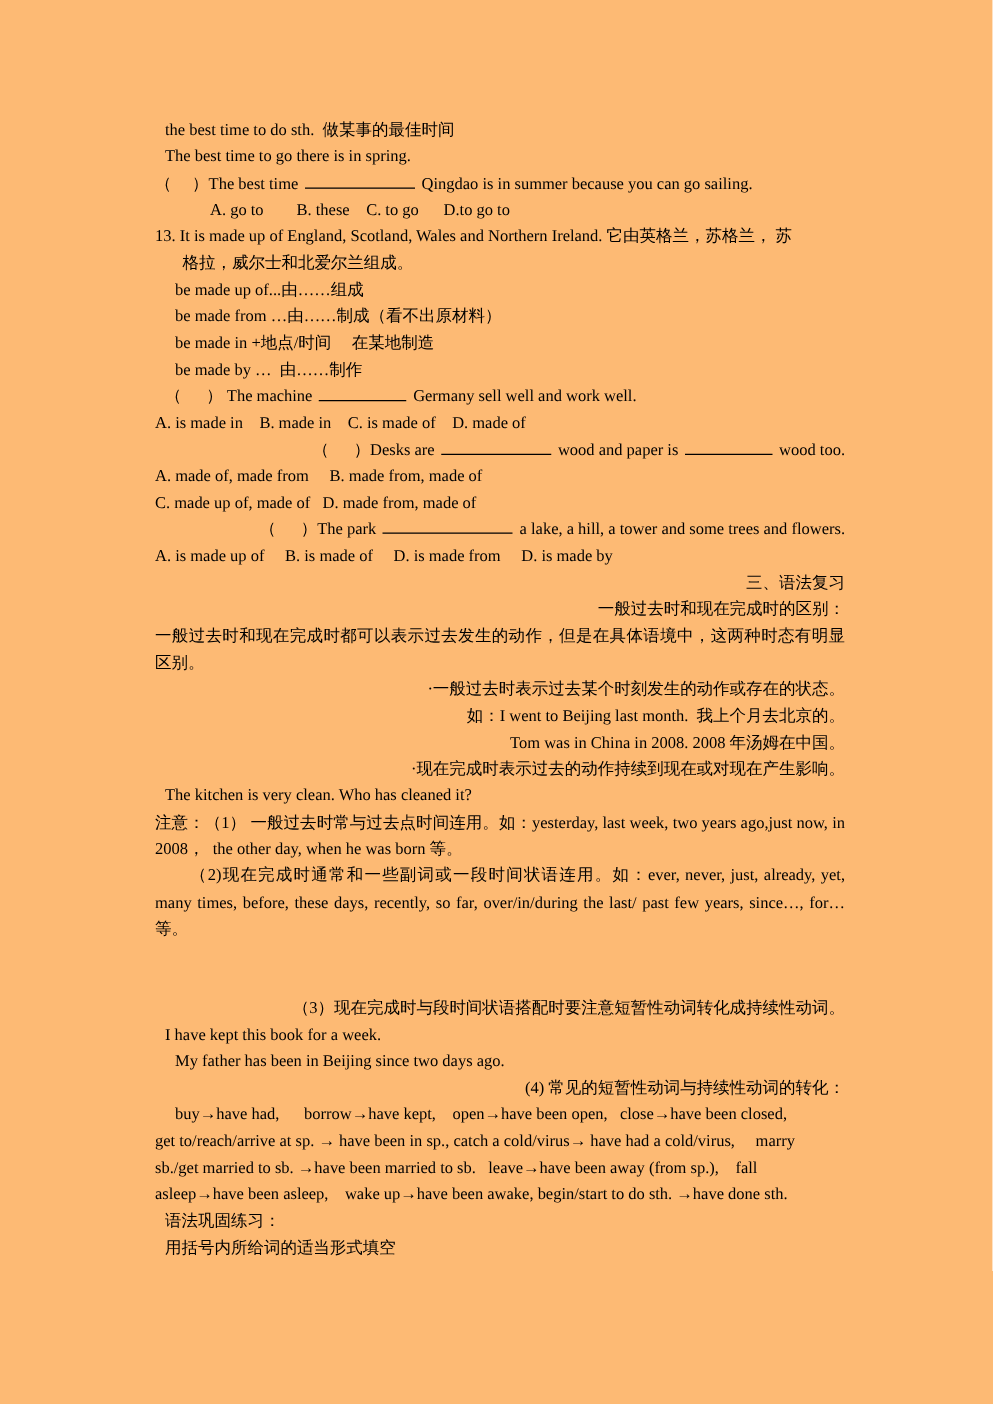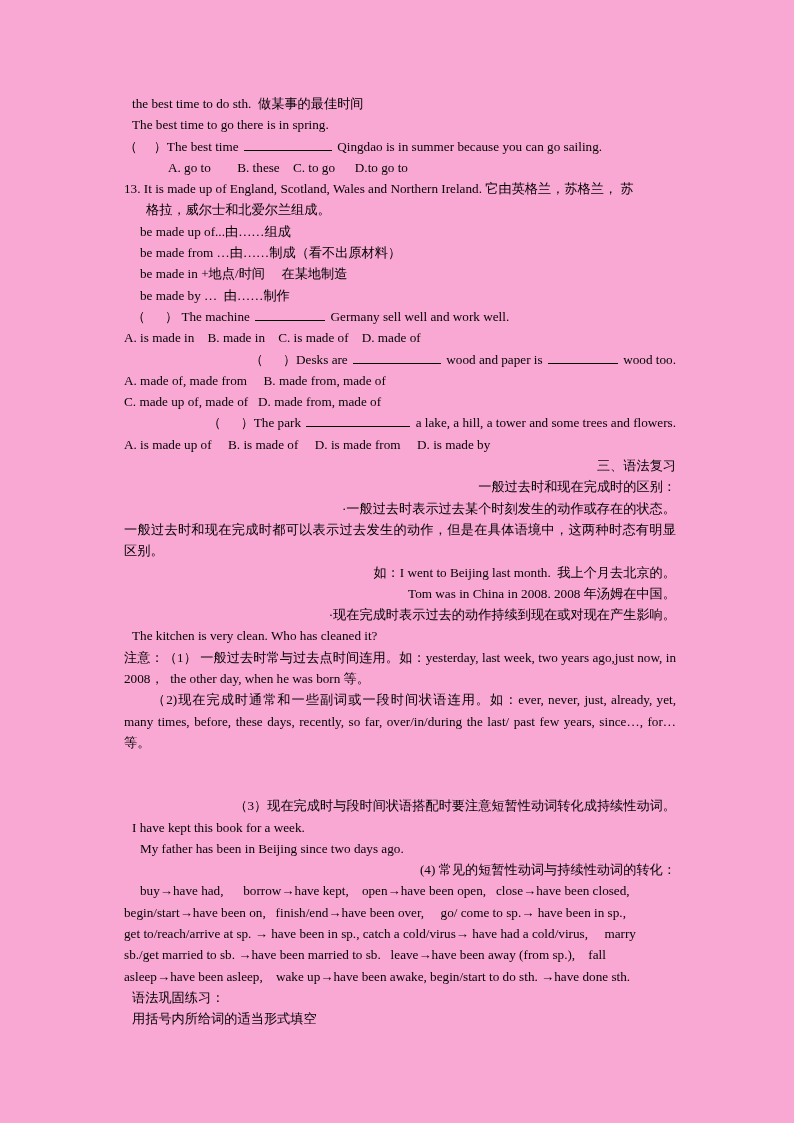--- a/index.html
+++ b/index.html
@@ -16,21 +16,21 @@
     font-family: "Liberation Serif", "DejaVu Serif", serif;
     color: #000000;
     -webkit-font-smoothing: none;
   }
   .page {
     position: absolute;
     left: 0;
     top: 0;
     width: 794px;
     height: 1123px;
-    background: #f9a8d4;
+    background: #fdba74;
   }
   .content {
     position: absolute;
     left: 124px;
     top: 93px;
     width: 552px;
   }
   .ln {
     font-size: 13.2px;
     line-height: 21.3px;
@@ -93,36 +93,35 @@
 
     <div class="ln i0"><span>（      ）</span><span>Desks are </span><span class="blank b-lg"></span><span> wood and paper is </span><span class="blank b-md"></span><span> wood too.</span></div>
     <div class="ln opt2">A. made of, made from     B. made from, made of</div>
     <div class="ln opt2">C. made up of, made of   D. made from, made of</div>
 
     <div class="ln i0"><span>（      ）</span><span>The park </span><span class="blank b-xl"></span><span> a lake, a hill, a tower and some trees and flowers.</span></div>
     <div class="ln opt2">A. is made up of     B. is made of     D. is made from     D. is made by</div>
 
     <div class="ln i0">三、语法复习</div>
     <div class="ln i0">一般过去时和现在完成时的区别：</div>
+    <div class="ln i0 just">一般过去时和现在完成时都可以表示过去发生的动作，但是在具体语境中，这两种时态有明显区别。</div>
     <div class="ln i0">·一般过去时表示过去某个时刻发生的动作或存在的状态。</div>
-    <div class="ln i0 just">一般过去时和现在完成时都可以表示过去发生的动作，但是在具体语境中，这两种时态有明显区别。</div>
     <div class="ln i0">如：I went to Beijing last month.  我上个月去北京的。</div>
     <div class="ln i0">Tom was in China in 2008. 2008 年汤姆在中国。</div>
     <div class="ln i0">·现在完成时表示过去的动作持续到现在或对现在产生影响。</div>
     <div class="ln i1">The kitchen is very clean. Who has cleaned it?</div>
 
     <div class="ln i0 just">注意：（1） 一般过去时常与过去点时间连用。如：yesterday, last week, two years ago,just now, in 2008，  the other day, when he was born 等。</div>
     <div class="ln i0 just" style="text-indent:28px;">（2)现在完成时通常和一些副词或一段时间状语连用。如：ever, never, just, already, yet, many times, before, these days, recently, so far, over/in/during the last/ past few years, since…, for…等。</div>
     <div class="ln i0" style="text-indent:28px;margin-top:42px;">（3）现在完成时与段时间状语搭配时要注意短暂性动词转化成持续性动词。</div>
     <div class="ln i1">I have kept this book for a week.</div>
     <div class="ln i2">My father has been in Beijing since two days ago.</div>
     <div class="ln i0">(4) 常见的短暂性动词与持续性动词的转化：</div>
 
     <div class="ln i2 just">buy→have had,      borrow→have kept,    open→have been open,   close→have been closed,</div>
-    <div class="ln i0 just">begin/start→have been on,   finish/end→have been over,     go/ come to sp.→ have been in sp.,</div>
     <div class="ln i0 just">get to/reach/arrive at sp. → have been in sp., catch a cold/virus→ have had a cold/virus,     marry</div>
     <div class="ln i0 just">sb./get married to sb. →have been married to sb.   leave→have been away (from sp.),    fall</div>
     <div class="ln i0 just">asleep→have been asleep,    wake up→have been awake, begin/start to do sth. →have done sth.</div>
 
     <div class="ln i1">语法巩固练习：</div>
     <div class="ln i1">用括号内所给词的适当形式填空</div>
 
   </div>
 </div>
 

